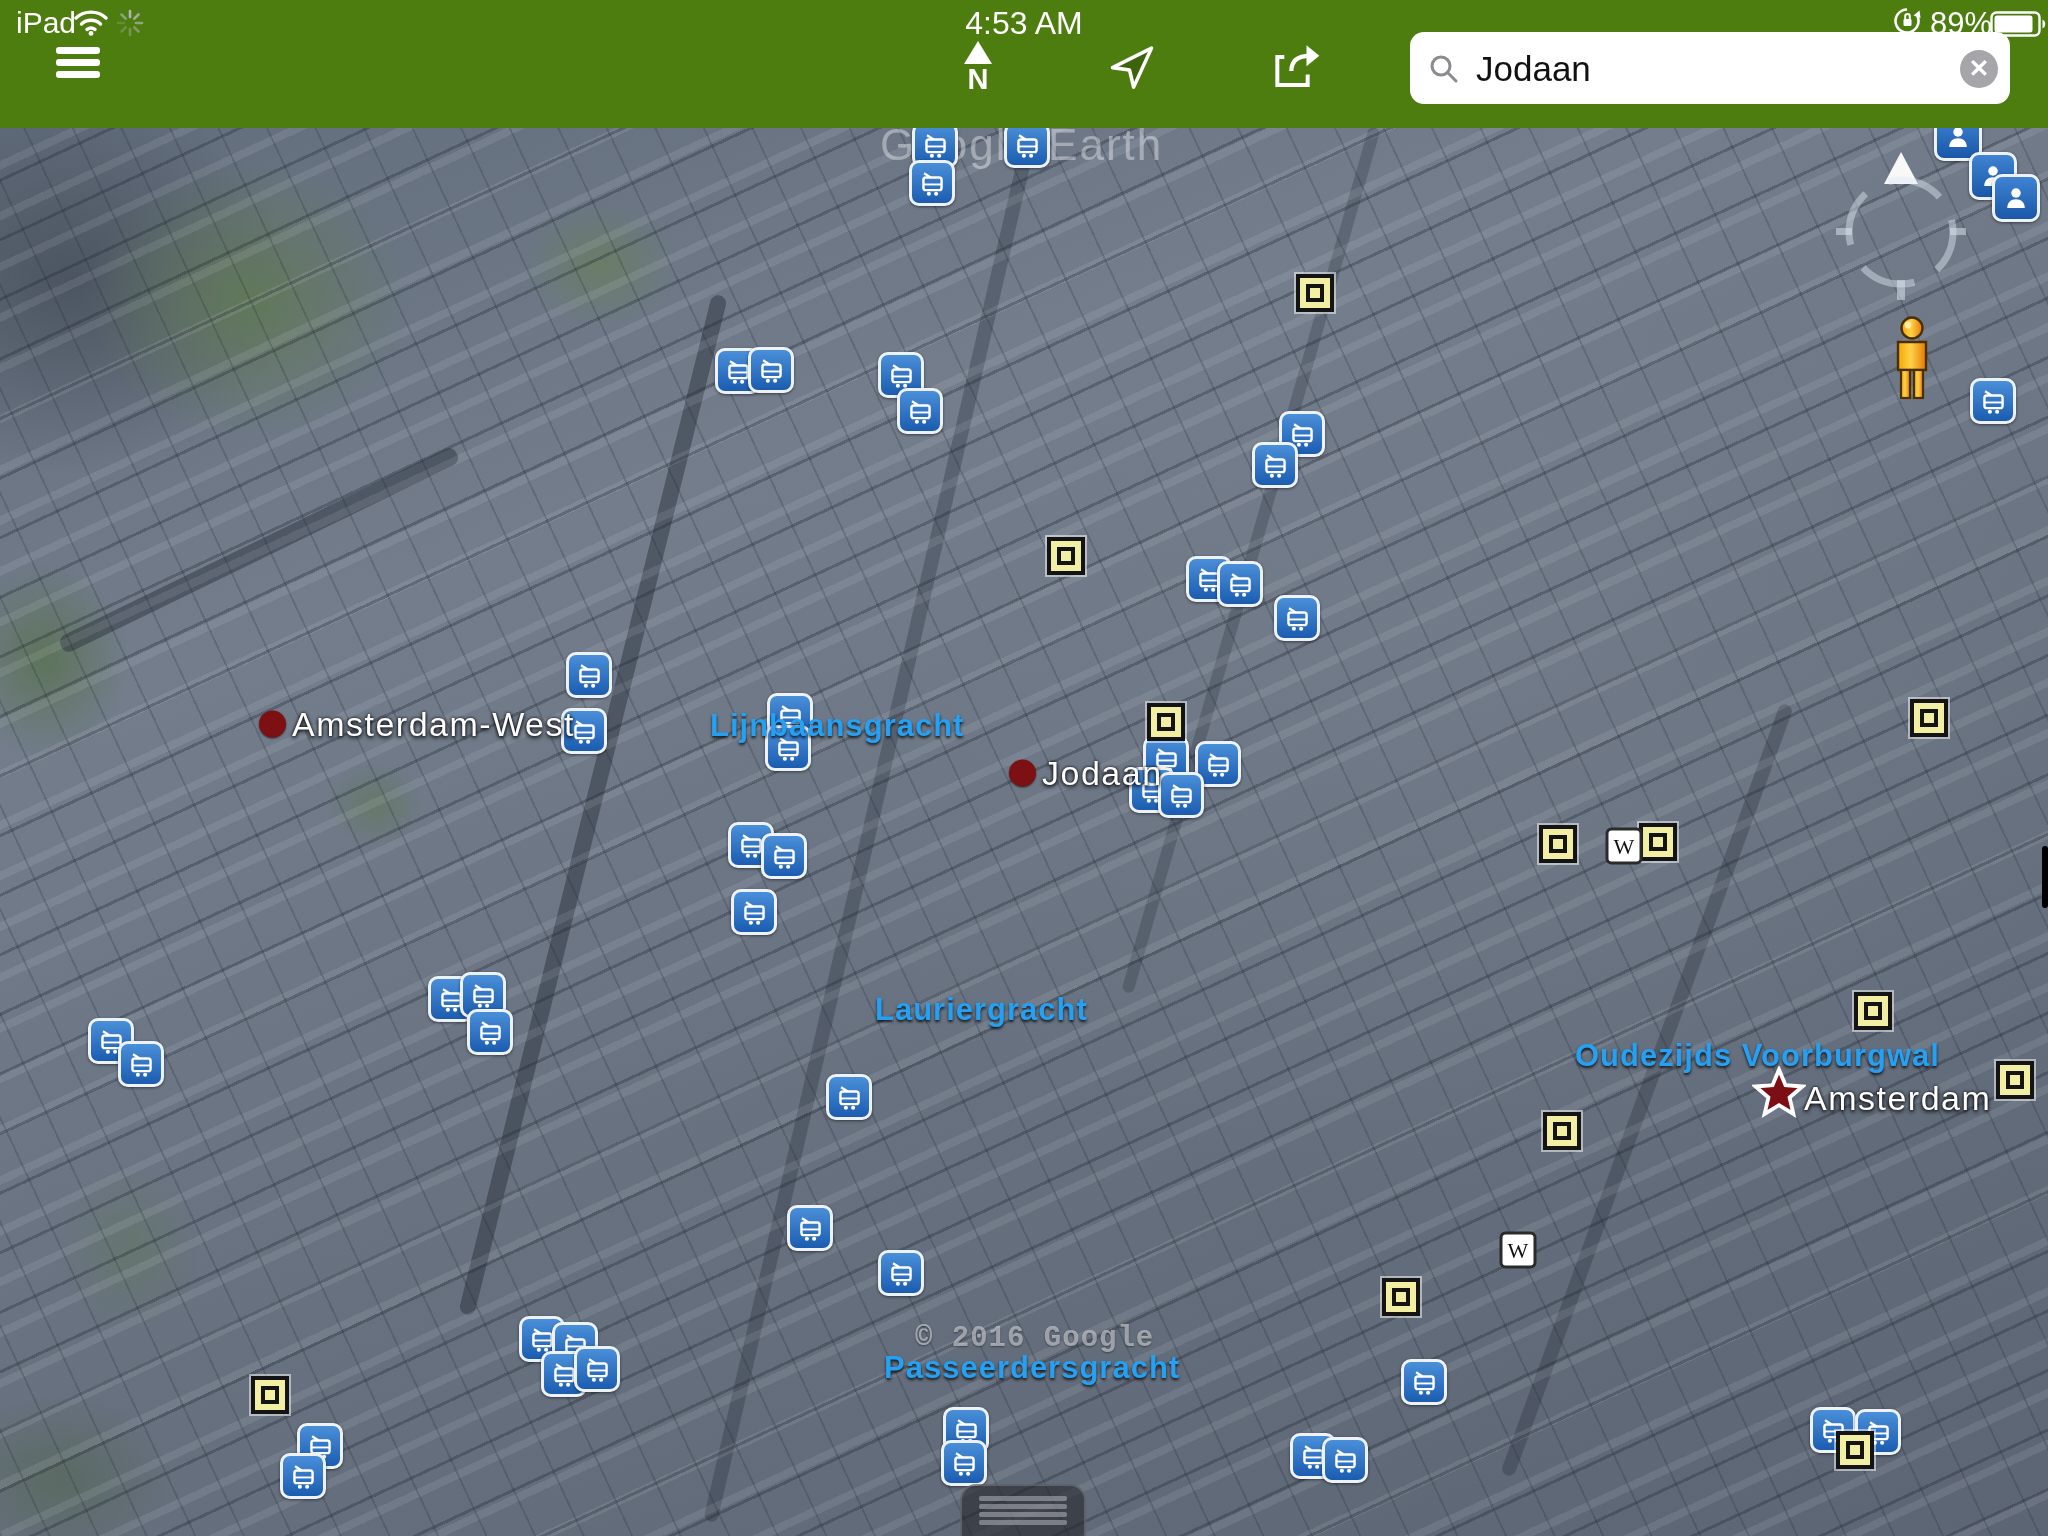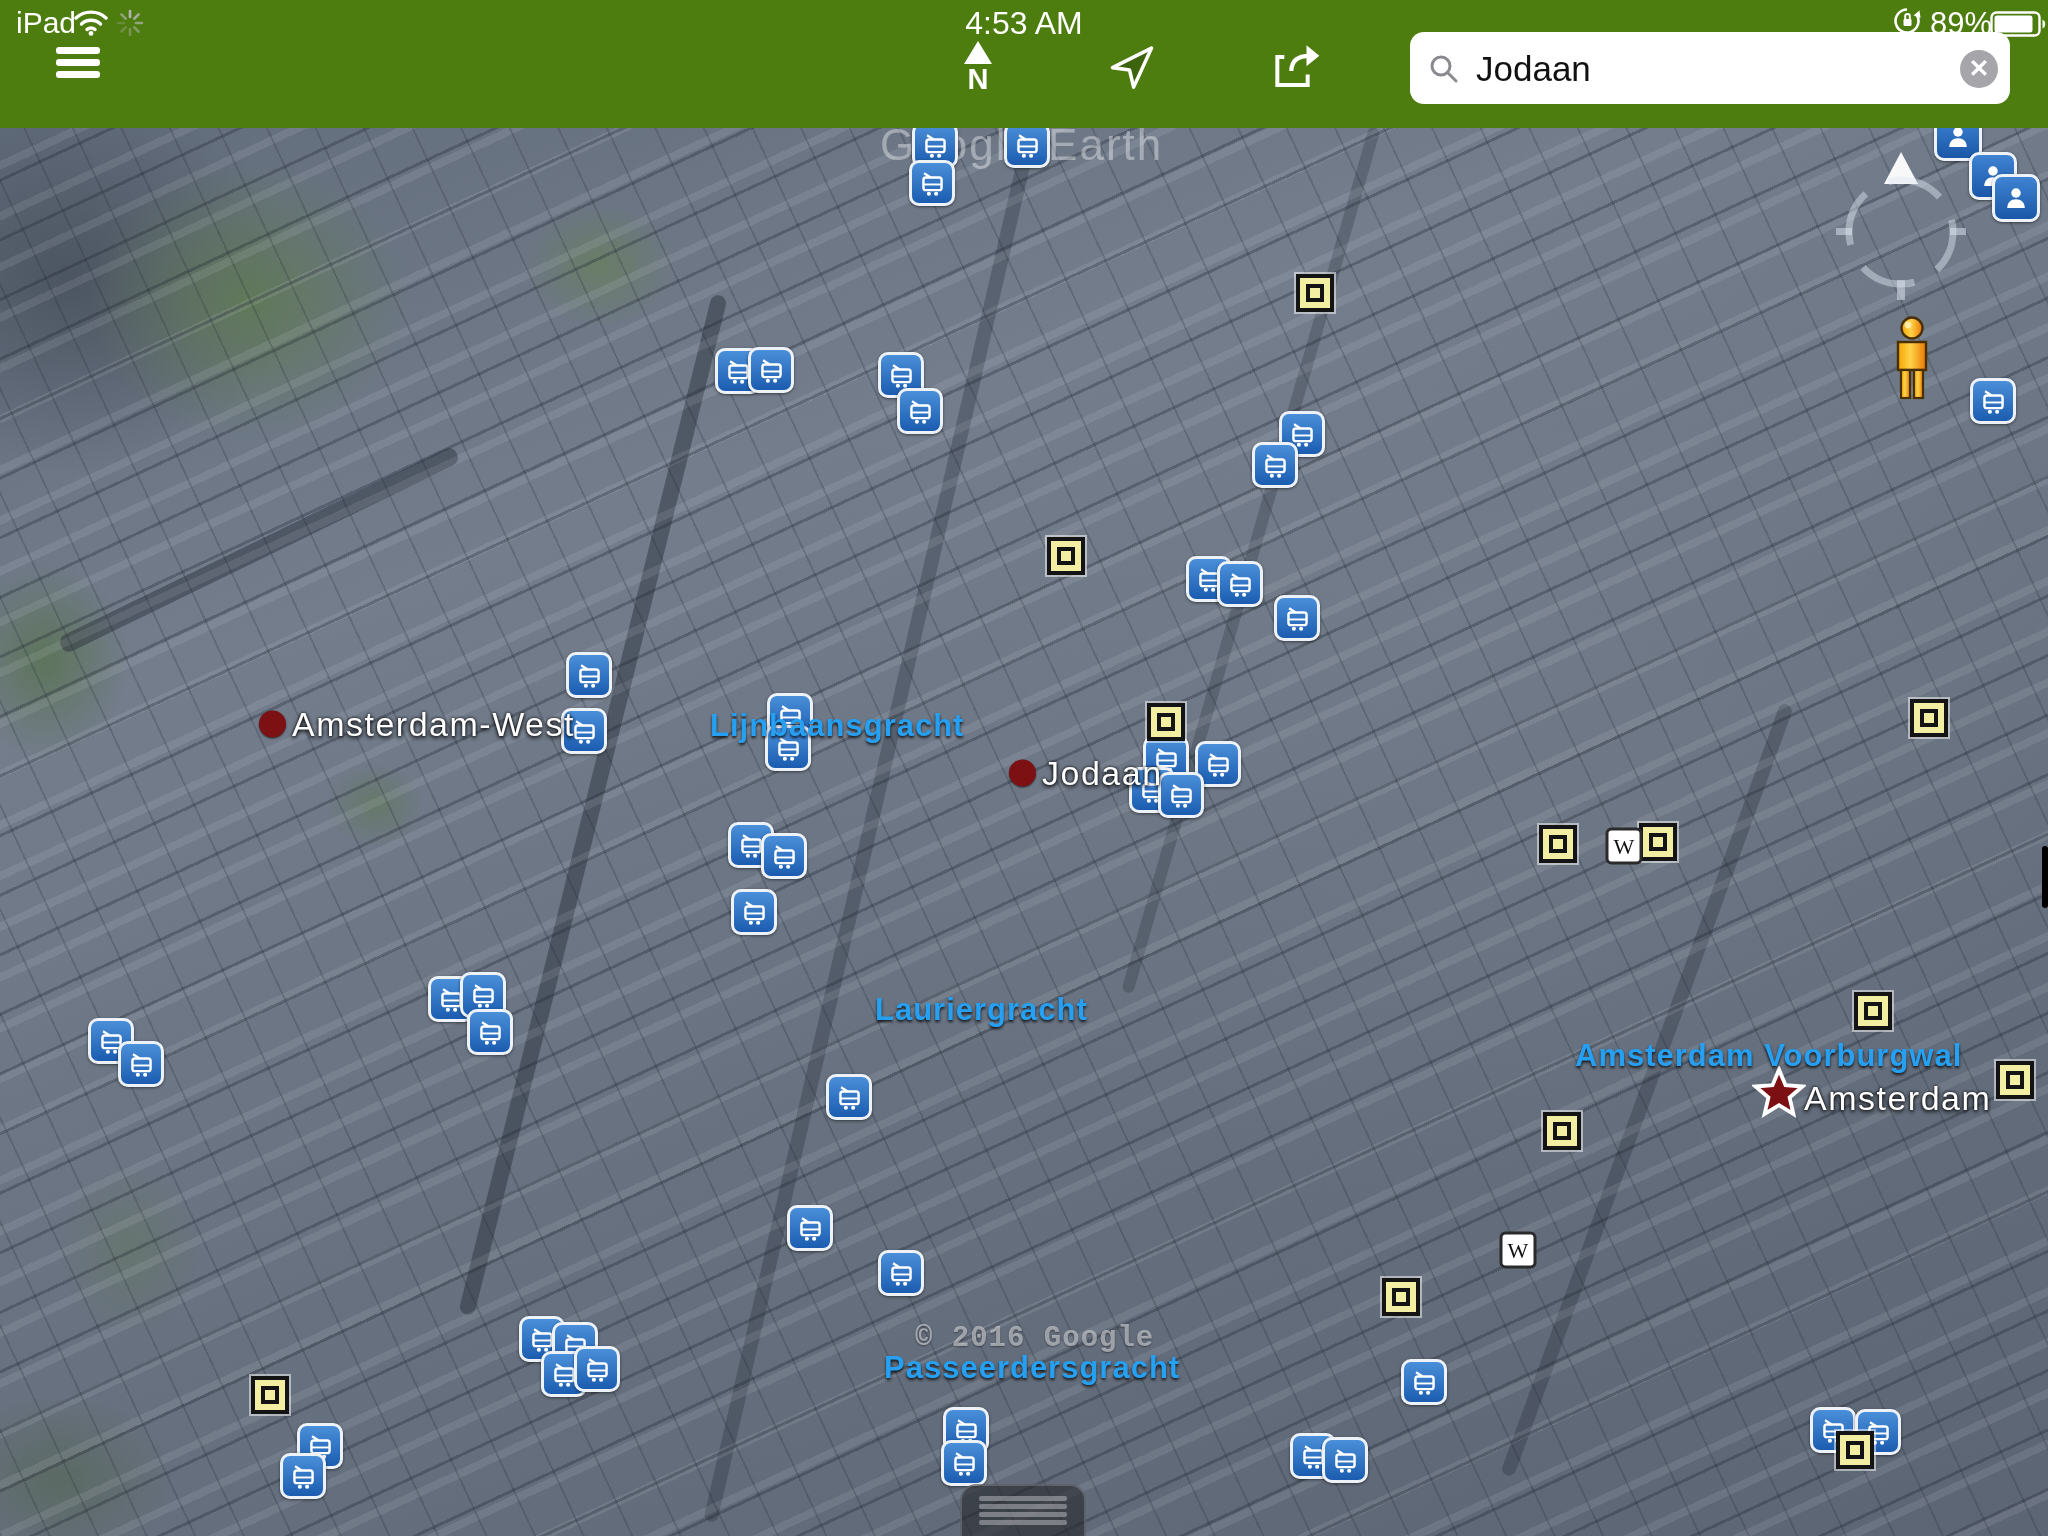--- a/index.html
+++ b/index.html
@@ -586,21 +586,21 @@
           <span class="txt">Jodaan</span>
         </div>
         <div class="city-label" style="left: 1752px; top: 1098px;">
           <svg class="star-svg" viewBox="0 0 24 24">
             <path d="M12 1.6 L14.9 8.5 L22.4 9.1 L16.7 14 L18.4 21.3 L12 17.4 L5.6 21.3 L7.3 14 L1.6 9.1 L9.1 8.5 Z" fill="#7c0f14" stroke="#fff" stroke-width="1.7"></path>
           </svg>
           <span class="txt">Amsterdam</span>
         </div>
         <div class="canal-label" style="left: 710px; top: 726px;">Lijnbaansgracht</div>
         <div class="canal-label" style="left: 875px; top: 1010px;">Lauriergracht</div>
-        <div class="canal-label" style="left: 1575px; top: 1056px;">Amsterdam Voorburgwal</div>
+        <div class="canal-label" style="left: 1575px; top: 1056px;">Oudezijds Voorburgwal</div>
         <div class="canal-label" style="left: 884px; top: 1368px;">Passeerdersgracht</div>
       </div>
 
     <svg class="compass" viewBox="0 0 130 152">
       <polygon points="65,2 48,34 82,34" fill="#ffffff" opacity="0.95"></polygon>
       <circle cx="65" cy="82" r="52" fill="none" stroke="rgba(225,232,244,0.45)" stroke-width="7" stroke-dasharray="56 26" stroke-dashoffset="14"></circle>
       <rect x="0" y="78" width="16" height="7" fill="rgba(225,232,244,0.5)"></rect>
       <rect x="114" y="78" width="16" height="7" fill="rgba(225,232,244,0.5)"></rect>
       <rect x="61" y="130" width="8" height="20" fill="rgba(225,232,244,0.5)"></rect>
     </svg>

